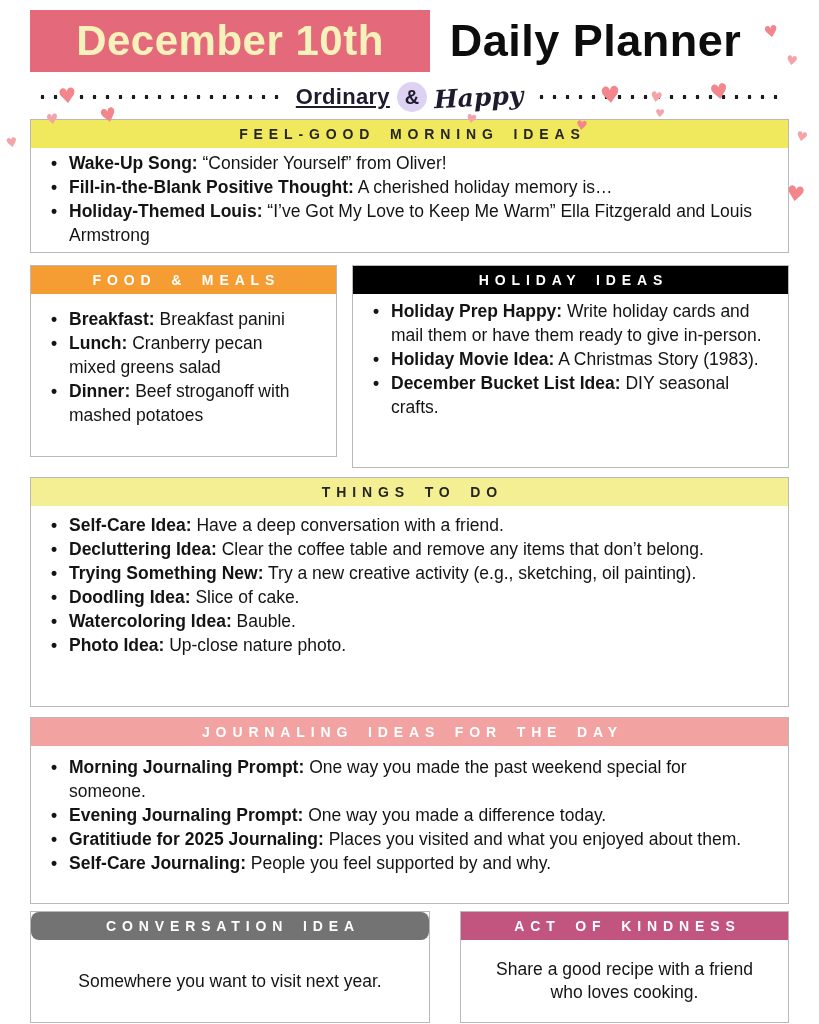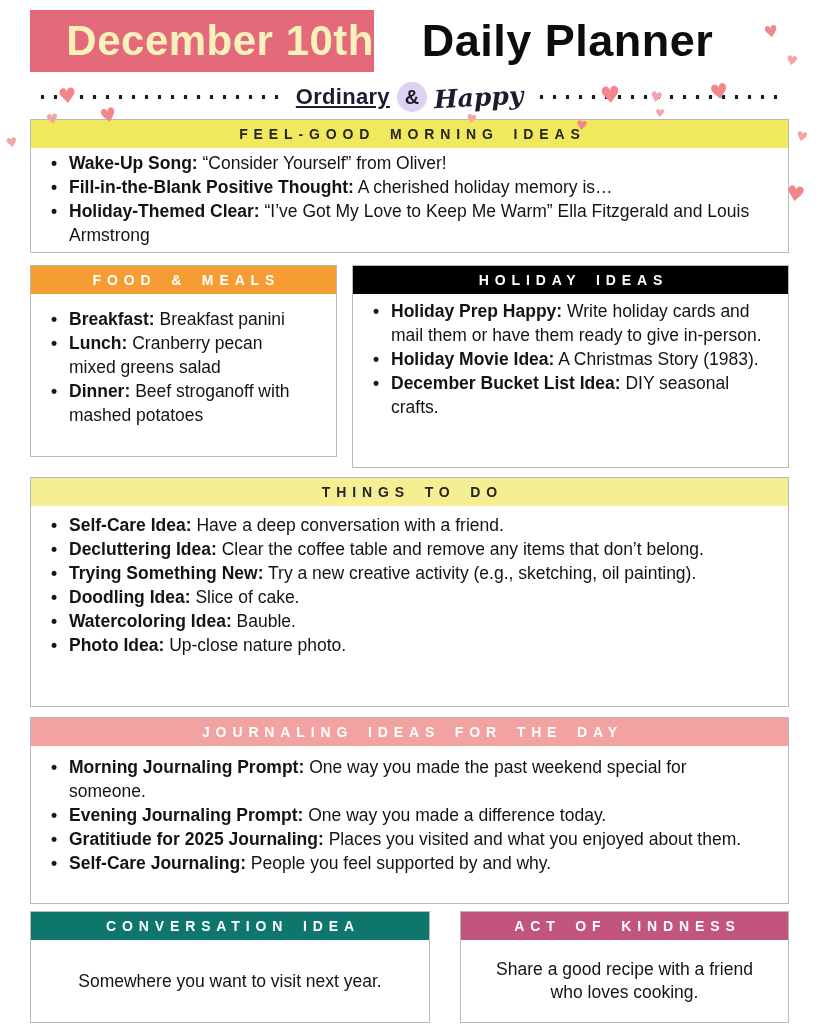--- a/index.html
+++ b/index.html
@@ -6,21 +6,21 @@
   html,body { background:#ffffff; }
   body {
     width:819px; height:1024px; position:relative; overflow:hidden;
     font-family:"Liberation Sans", sans-serif; color:#181818;
   }
   .page { position:relative; width:819px; height:1024px; }
 
   
   .header { display:flex; margin:10px 30px 0 30px; height:62px; }
   .date-block {
-    width:344px; background:#e4697a; display:flex; align-items:center; justify-content:flex-end;
+    width:400px; background:#e4697a; display:flex; align-items:center; justify-content:center;
   }
   .date-block span {
     color:#f7f2bb; font-size:42px; font-weight:bold; letter-spacing:.5px; white-space:nowrap;
   }
   .title-block { flex:1; display:flex; align-items:center; justify-content:center; padding-right:28px; }
   .title-block span {
     color:#0d0d0d; font-size:45px; font-weight:bold; letter-spacing:.5px; white-space:nowrap;
   }
 
   
@@ -46,21 +46,21 @@
   .box-head { height:28px; display:flex; align-items:center; justify-content:center; }
   .box-head span {
     font-size:14px; font-weight:bold; letter-spacing:.42em; margin-right:-.42em;
     word-spacing:.35em; white-space:nowrap;
   }
   .h-yellow   { background:#f0e95e; } .h-yellow span   { color:#252525; }
   .h-yellow2  { background:#f4ef93; } .h-yellow2 span  { color:#252525; }
   .h-orange   { background:#f59d33; } .h-orange span   { color:#ffffff; }
   .h-rose     { background:#000000; } .h-rose span     { color:#ffffff; }
   .h-salmon   { background:#f2a3a1; } .h-salmon span   { color:#ffffff; }
-  .h-orange2  { background:#0f766e; } .h-orange2 span  { color:#ffffff; }
+  .h-orange2  { background:#737373;border-radius:8px; } .h-orange2 span  { color:#ffffff; }
   .h-magenta  { background:#c25480; } .h-magenta span  { color:#ffffff; }
 
   ul.box-body { list-style:none; padding:8px 22px 8px 38px; }
   ul.box-body li {
     position:relative; font-size:17.5px; line-height:1.37; color:#141414;
   }
   ul.box-body li::before {
     content:"•"; position:absolute; left:-18px; top:0; font-weight:bold;
   }
   .b { font-weight:bold; }
@@ -120,21 +120,21 @@
     <div class="dotline"></div>
   </div>
 
   <section class="box section-full sec-morning">
     <div class="box-head h-yellow">
       <span>FEEL-GOOD MORNING IDEAS</span>
     </div>
     <ul class="box-body">
       <li><span class="b">Wake-Up Song:</span> <span>“Consider Yourself” from Oliver!</span></li>
       <li><span class="b">Fill-in-the-Blank Positive Thought:</span> <span>A cherished holiday memory is…</span></li>
-      <li><span class="b">Holiday-Themed Clear:</span> <span>“I’ve Got My Love to Keep Me Warm” Ella Fitzgerald and Louis Armstrong</span></li>
+      <li><span class="b">Holiday-Themed Louis:</span> <span>“I’ve Got My Love to Keep Me Warm” Ella Fitzgerald and Louis Armstrong</span></li>
     </ul>
   </section>
 
   <div class="row row1">
     <section class="box col-food">
       <div class="box-head h-orange">
         <span>FOOD &amp; MEALS</span>
       </div>
       <ul class="box-body">
         <li><span class="b">Breakfast:</span> <span>Breakfast panini</span></li>

